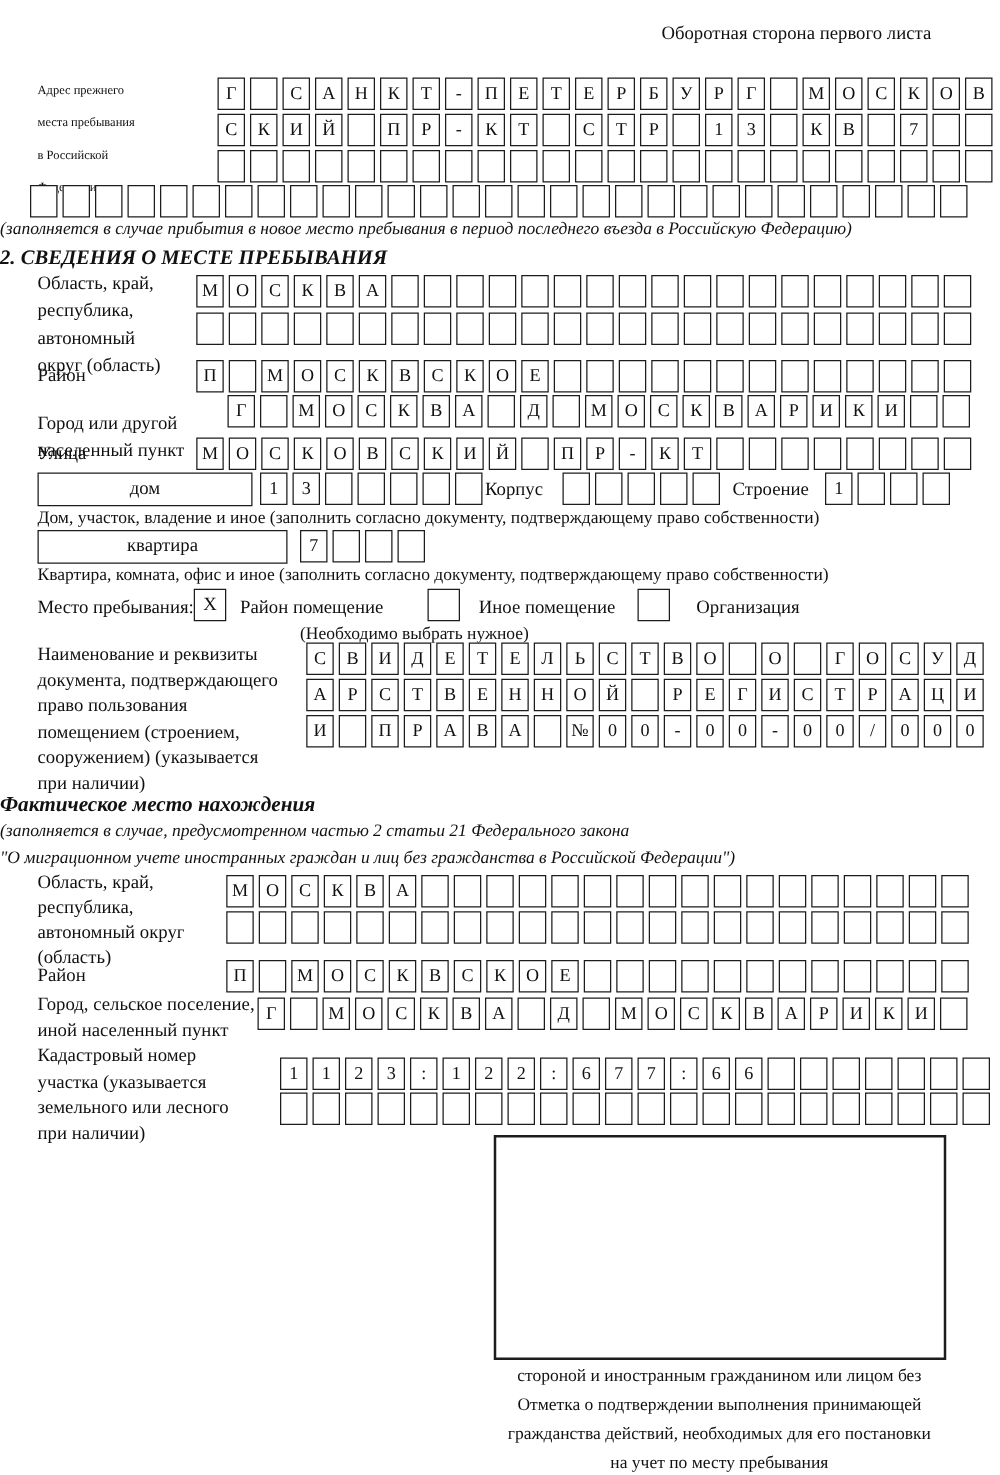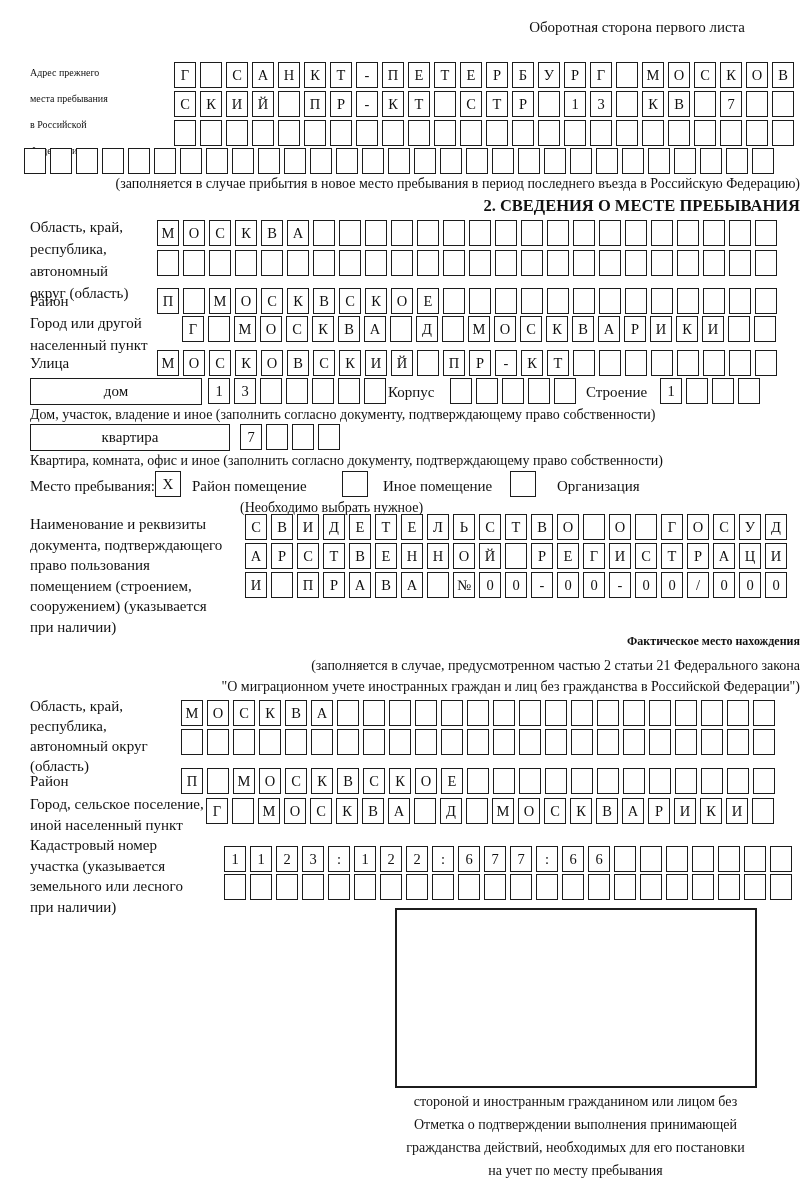--- a/index.html
+++ b/index.html
@@ -4,21 +4,21 @@
 <style>
   html,body{margin:0;padding:0;background:#fff;}
   .page{
     position:relative;width:800px;height:1180px;background:#ffffff;
     font-family:"Liberation Serif","DejaVu Serif",serif;color:#111;overflow:hidden;
   }
   .abs{position:absolute;}
   .lbl{font-size:15px;line-height:22px;}
   .lbl-lg{font-size:10px;line-height:26px;}
   .note{font-size:14px;}
-  .center{left:0;width:800px;text-align:right;}
+  .center{left:0;width:800px;text-align:left;font-style:italic;}
   .title{font-weight:bold;font-size:16.5px;}
   .boxrow{position:absolute;display:flex;gap:4px;}
   .cbox{
     width:22px;height:26px;box-sizing:border-box;border:1.6px solid #1c1c1c;
     display:flex;align-items:center;justify-content:center;
     font-size:14.5px;background:#fff;flex:0 0 auto;
   }
   .widebox{
     position:absolute;height:27px;box-sizing:border-box;border:1.6px solid #1c1c1c;
     display:flex;align-items:center;justify-content:center;font-size:15px;background:#fff;
@@ -237,21 +237,21 @@
       <span class="cbox"></span>
       <span class="cbox"></span>
       <span class="cbox"></span>
       <span class="cbox"></span>
       <span class="cbox"></span>
       <span class="cbox"></span>
       <span class="cbox"></span>
       <span class="cbox"></span>
     </div>
 
-  <div class="abs lbl" style="left:30px;top:312px;width:150px;">
+  <div class="abs lbl" style="left:30px;top:328px;width:150px;">
     <div>Город или другой</div>
     <div>населенный пункт</div>
   </div>
   <div class="boxrow" style="left:182px;top:316px;">
       <span class="cbox">Г</span>
       <span class="cbox"></span>
       <span class="cbox">М</span>
       <span class="cbox">О</span>
       <span class="cbox">С</span>
       <span class="cbox">К</span>
@@ -418,21 +418,21 @@
       <span class="cbox">0</span>
       <span class="cbox">-</span>
       <span class="cbox">0</span>
       <span class="cbox">0</span>
       <span class="cbox">/</span>
       <span class="cbox">0</span>
       <span class="cbox">0</span>
       <span class="cbox">0</span>
     </div>
 
-  <div class="abs title center" style="top:634px;font-size:12px;">Фактическое место нахождения</div>
+  <div class="abs title center" style="top:634px;font-size:17px;">Фактическое место нахождения</div>
   <div class="abs note center" style="top:658px;">(заполняется в случае, предусмотренном частью 2 статьи 21 Федерального закона</div>
   <div class="abs note center" style="top:679px;">"О миграционном учете иностранных граждан и лиц без гражданства в Российской Федерации")</div>
 
   <div class="abs lbl" style="left:30px;top:696px;width:150px;line-height:20px;">
     <div>Область, край,</div>
     <div>республика,</div>
     <div>автономный округ</div>
     <div>(область)</div>
   </div>
   <div class="boxrow" style="left:181px;top:700px;">

